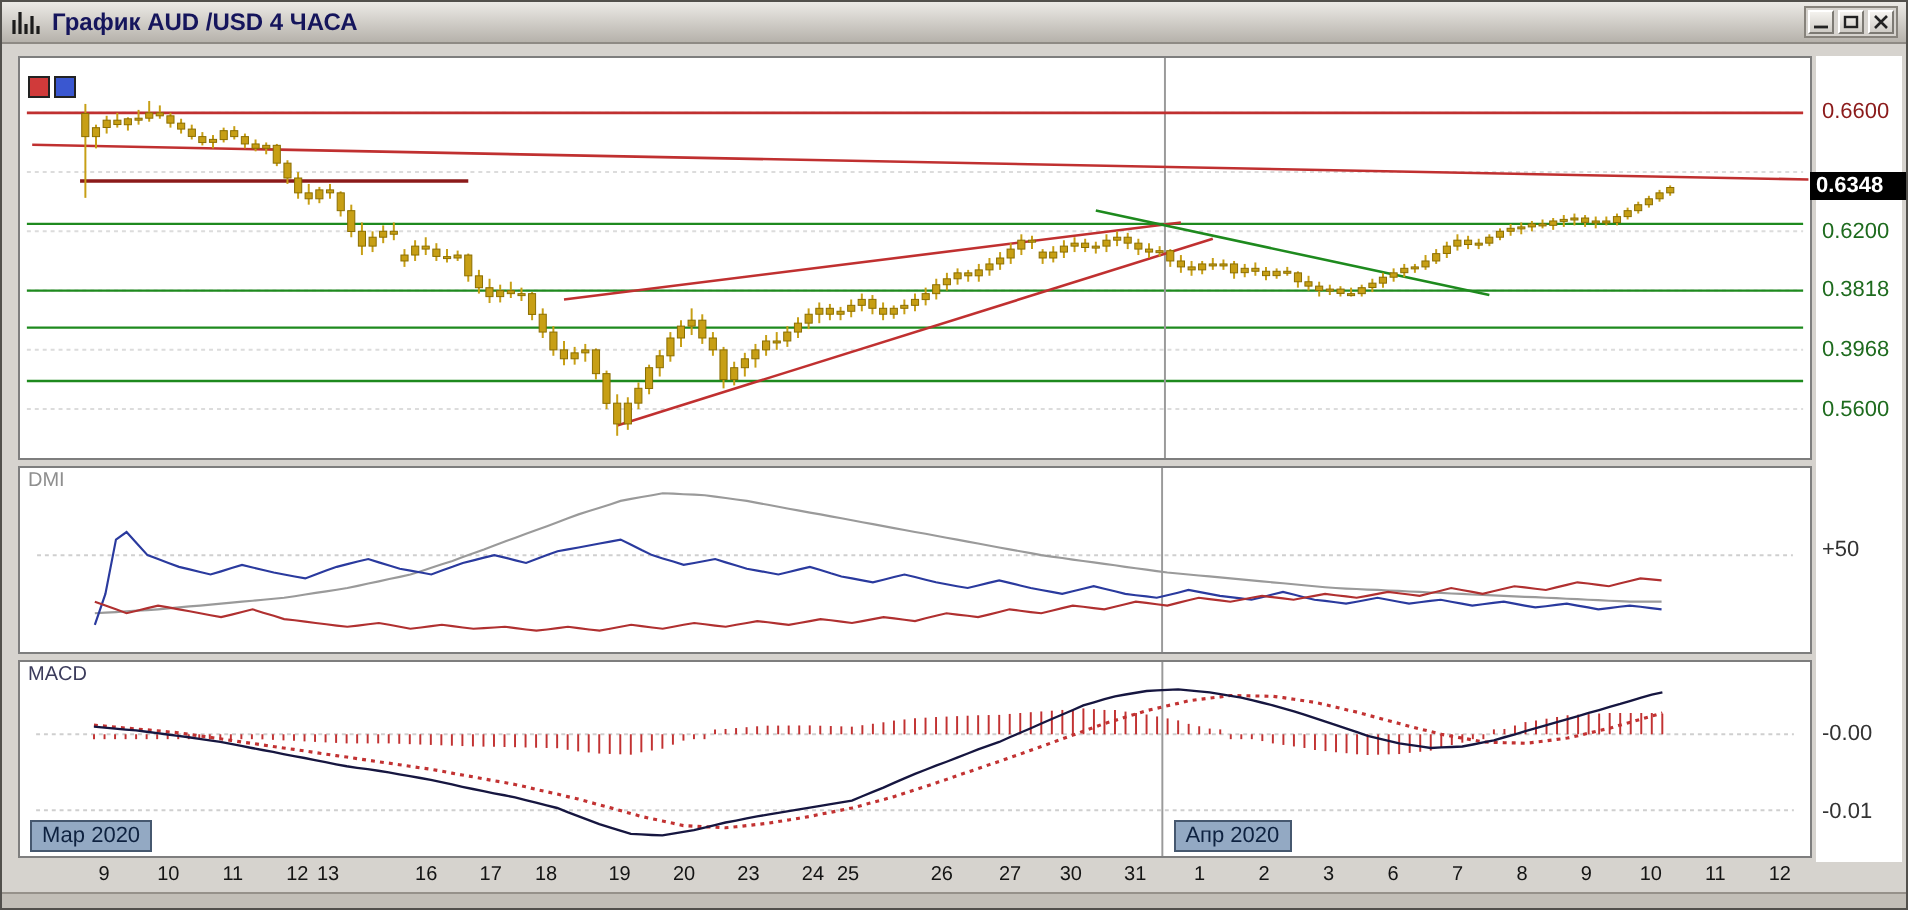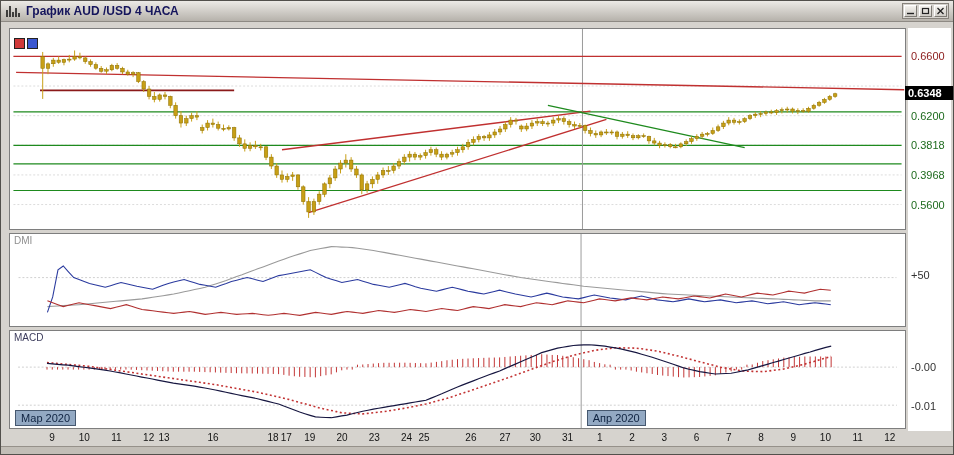--- a/index.html
+++ b/index.html
@@ -577,21 +577,21 @@
       <div class="alabel" style="top: 332.882px; color: rgb(51, 51, 51);">-0.00</div>
       <div class="alabel" style="top: 371.706px; color: rgb(51, 51, 51);">-0.01</div>
     </div>
   <div id="date-row">
       <div class="dlabel" style="left: 42.9701px;">9</div>
       <div class="dlabel" style="left: 75.1976px;">10</div>
       <div class="dlabel" style="left: 107.425px;">11</div>
       <div class="dlabel" style="left: 139.653px;">12</div>
       <div class="dlabel" style="left: 155px;">13</div>
       <div class="dlabel" style="left: 204.108px;">16</div>
-      <div class="dlabel" style="left: 236.335px; margin-left: 41px;">17</div>
+      <div class="dlabel" style="left: 236.335px;">17</div>
       <div class="dlabel" style="left: 264px;">18</div>
       <div class="dlabel" style="left: 300.79px; text-align: center;">19</div>
       <div class="dlabel" style="left: 333.018px;">20</div>
       <div class="dlabel" style="left: 365.246px;">23</div>
       <div class="dlabel" style="left: 397.473px;">24</div>
       <div class="dlabel" style="left: 415px;">25</div>
       <div class="dlabel" style="left: 461.928px;">26</div>
       <div class="dlabel" style="left: 496px;">27</div>
       <div class="dlabel" style="left: 526.383px;">30</div>
       <div class="dlabel" style="left: 558.611px;">31</div>

